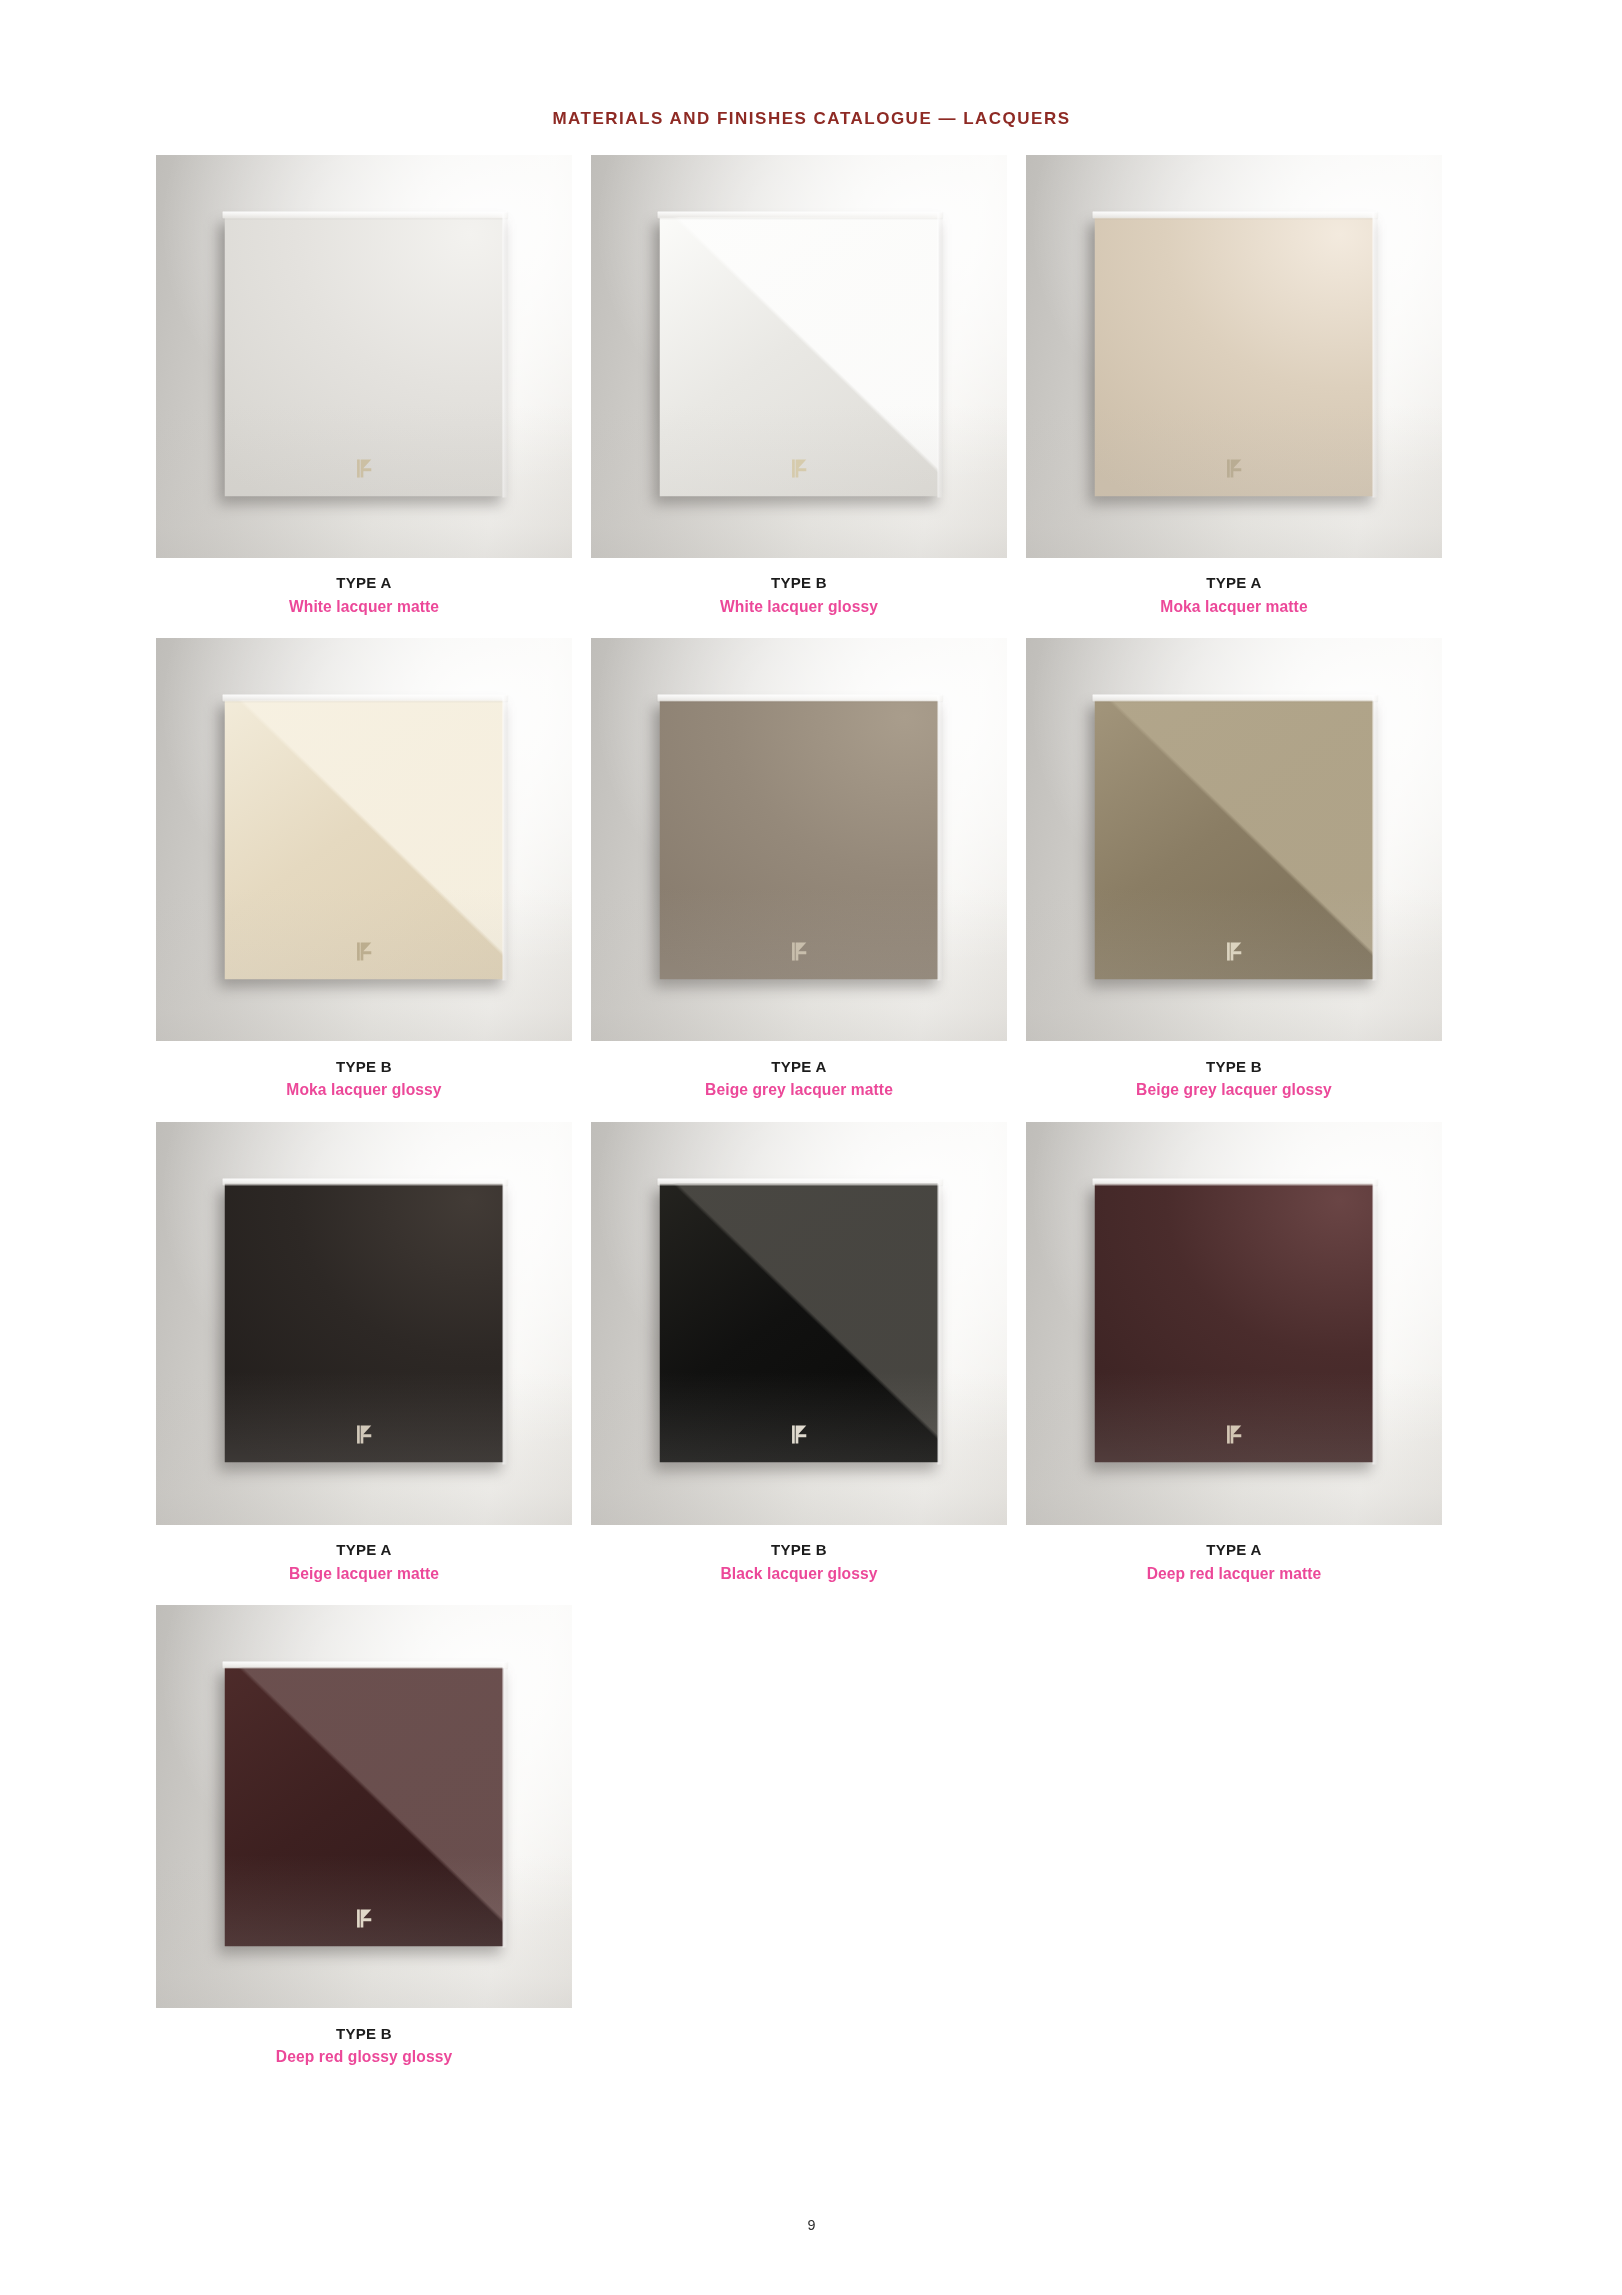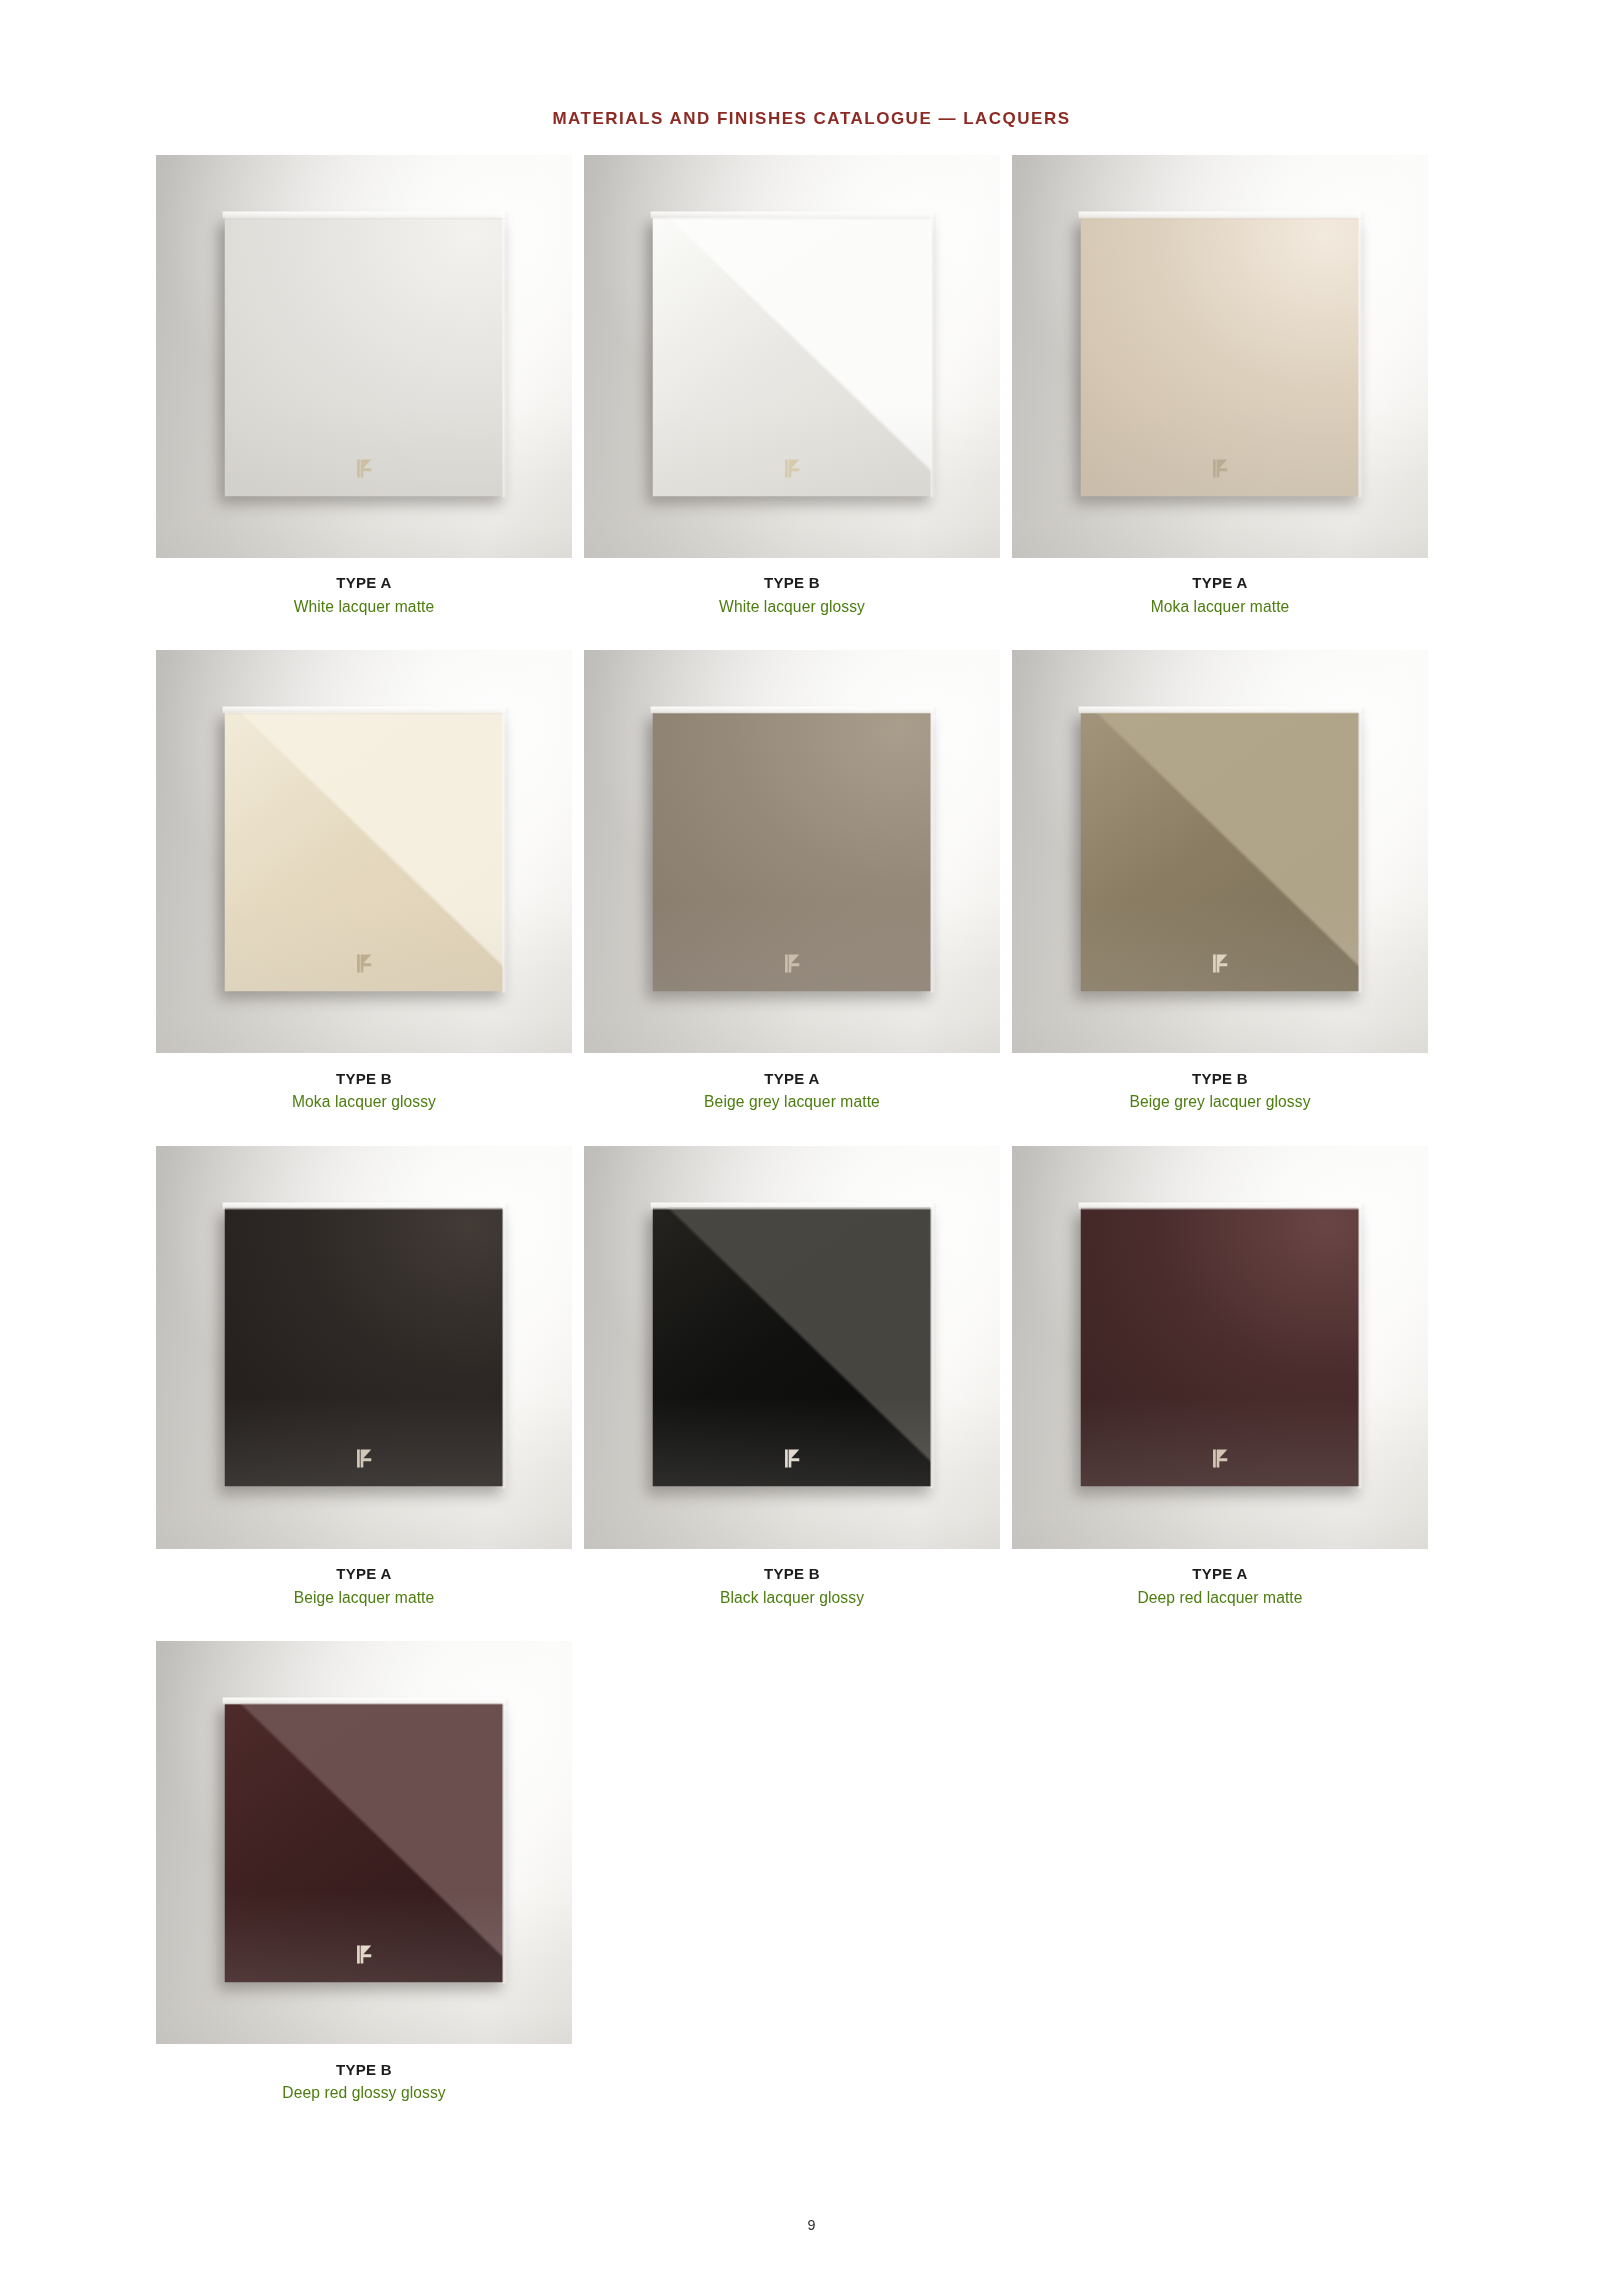--- a/index.html
+++ b/index.html
@@ -39,21 +39,20 @@
   
   .grid {
     position: absolute;
     top: 155px;
     left: 156px;
     width: 1311px;
     display: grid;
     grid-template-columns: repeat(3, 416px);
     column-gap: 19px;
     row-gap: 0px;
-    gap: 12px;
   }
 
   .swatch-cell {
     width: 416px;
     margin-bottom: 19.5px;
   }
 
   
   .plate {
     position: relative;
@@ -161,24 +160,24 @@
     color: #1c1c1c;
   }
   .caption .type-label {
     font-size: 15px;
     font-weight: bold;
     letter-spacing: 0.3px;
     line-height: 1.5;
   }
   .caption .finish-name {
     font-size: 15.6px;
-    font-weight: 400;
+    font-weight: 700;
     letter-spacing: 0.1px;
     line-height: 1.55;
-    color: #4d7c0f;
+    color: #ec4899;
   }
 
   
   .folio {
     position: absolute;
     bottom: 62px;
     left: 0;
     width: 1623px;
     text-align: center;
     font-size: 14.3px;

